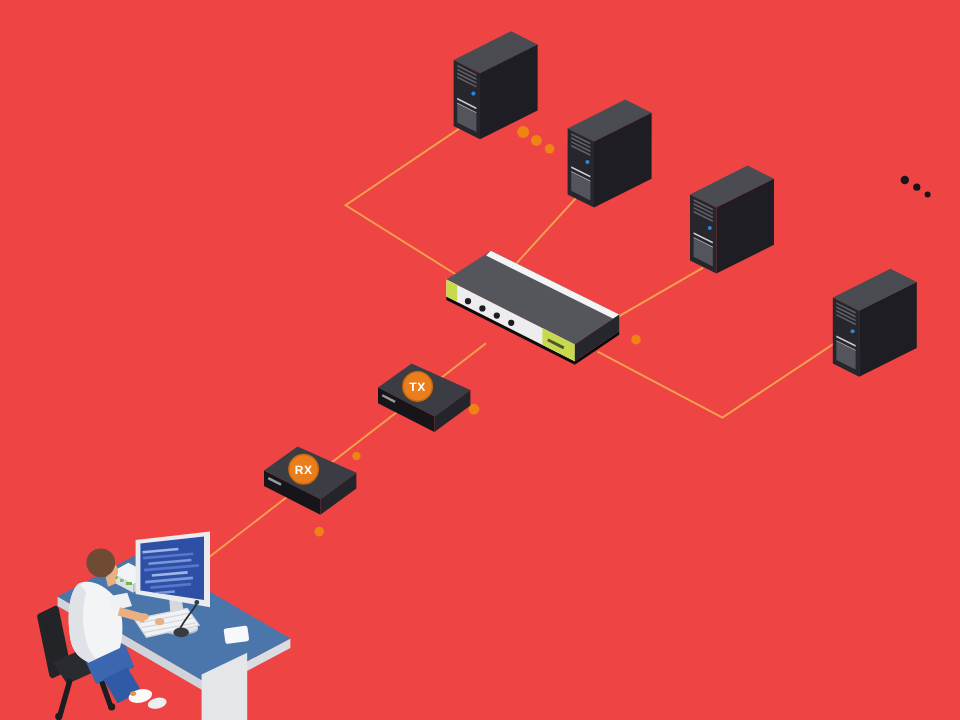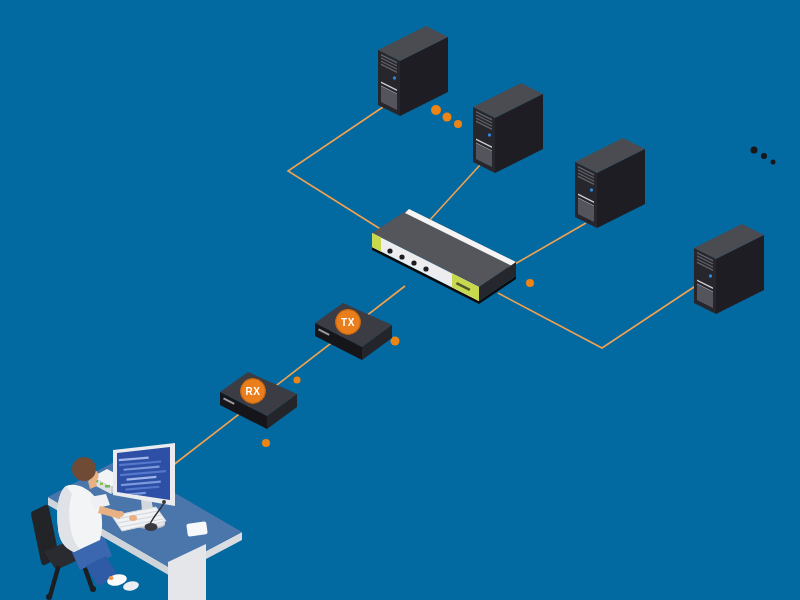--- a/index.html
+++ b/index.html
@@ -1,16 +1,16 @@
 <!DOCTYPE html>
 <html><head>
 <meta charset="utf-8">
 <style>
   html,body{margin:0;padding:0;background:#000;}
-  #stage{position:relative;width:800px;height:600px;background:#0369a1;overflow:hidden;}
+  #stage{position:relative;width:800px;height:600px;background:#ef4444;overflow:hidden;}
   svg{position:absolute;left:0;top:0;}
   .badge-text{font-family:"Liberation Sans",sans-serif;font-weight:bold;font-size:10px;
               fill:#ffffff;letter-spacing:.5px;text-anchor:middle;}
 </style>
 </head>
 <body>
 
 <div id="stage">
 <svg width="800" height="600" viewBox="0 0 800 600">
   <defs>

